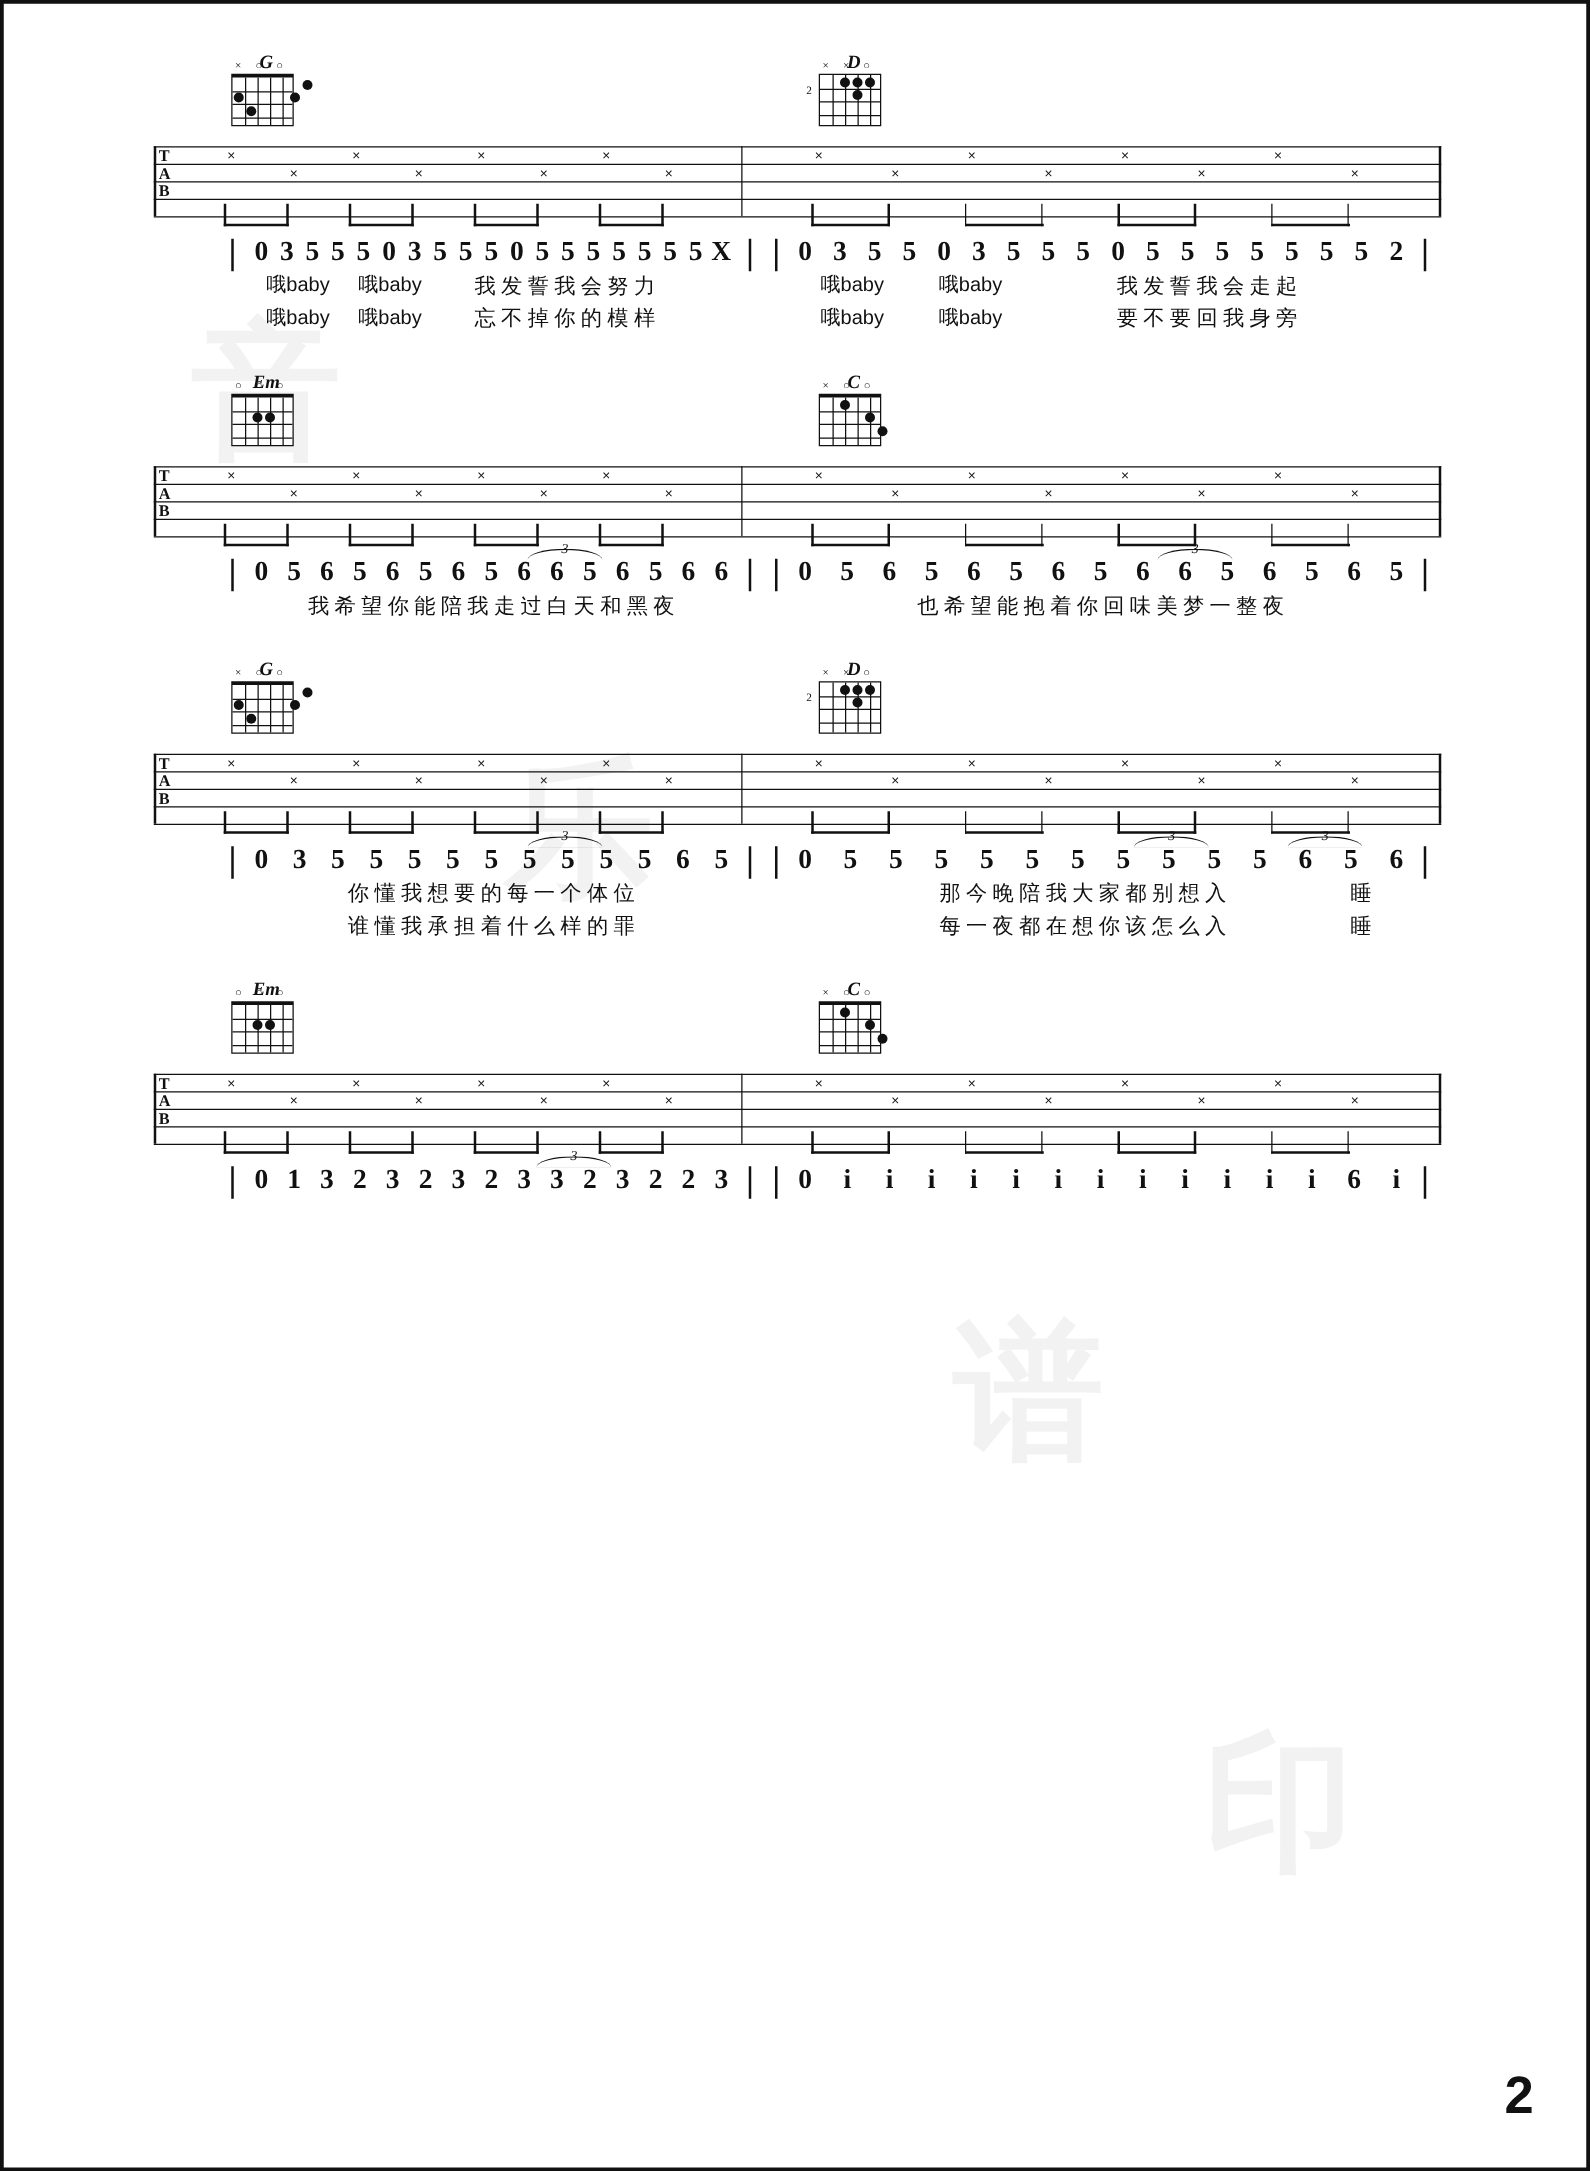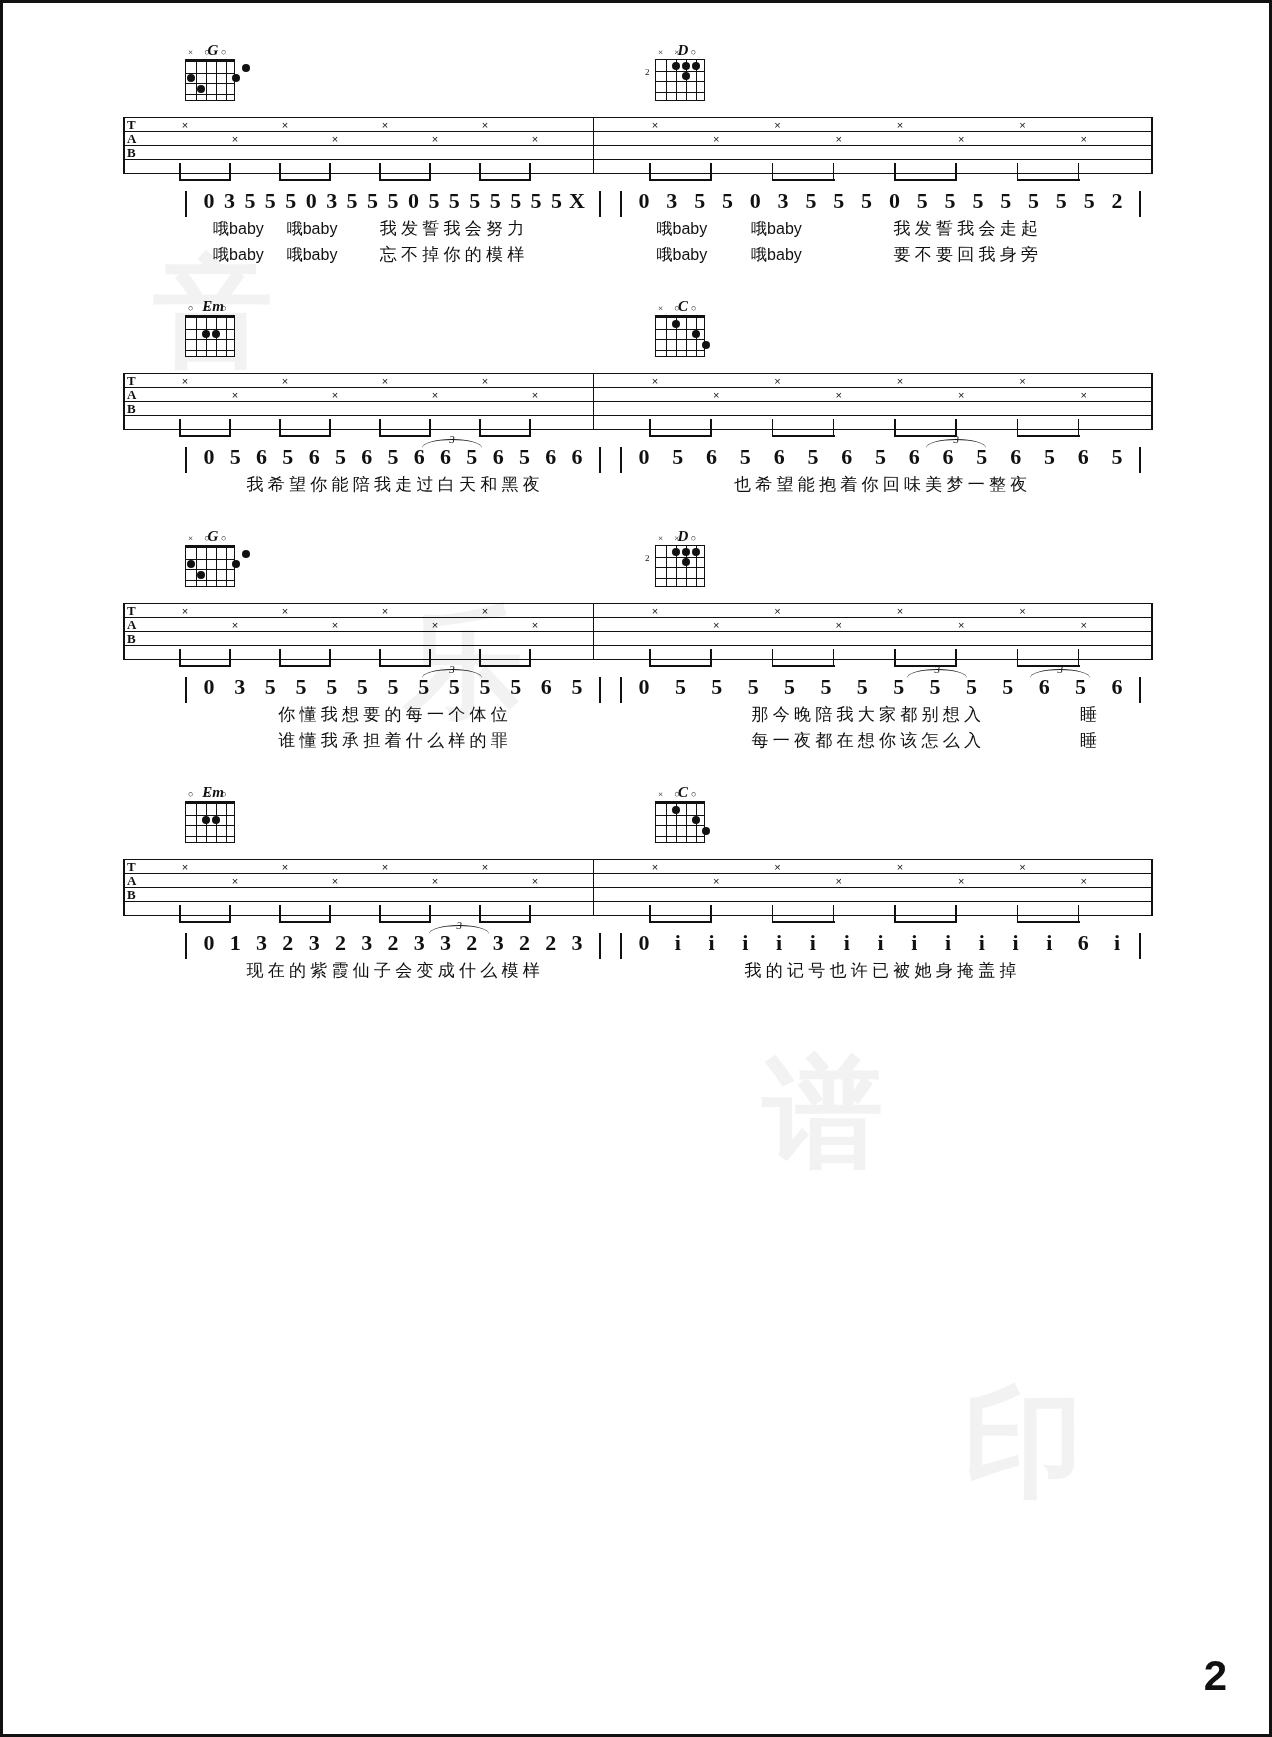--- a/index.html
+++ b/index.html
@@ -793,21 +793,17 @@
           <div class="num" style="left: 791.286px; top: 0px;">i</div>
           <div class="num" style="left: 825.071px; top: 0px;">i</div>
           <div class="num" style="left: 858.857px; top: 0px;">i</div>
           <div class="num" style="left: 892.643px; top: 0px;">i</div>
           <div class="num" style="left: 926.429px; top: 0px;">i</div>
           <div class="num" style="left: 960.214px; top: 0px;">6</div>
           <div class="num" style="left: 994px; top: 0px;">i</div>
           <div class="nbar" style="left: 1016px;"></div>
           <div class="nbar" style="left: 497px;"></div>
         </div>
-        <div class="lyricrow">
-          <div class="ly" style="left: 270px;">现 在 的 紫 霞 仙 子 会 变 成 什 么 模 样</div>
-          <div class="ly" style="left: 757.5px;">我 的 记 号 也 许 已 被 她 身 掩 盖 掉</div>
-        </div>
       </div>
     </div>
 
   <div class="pagenum">2</div>
 </div>
 
 </body></html>

